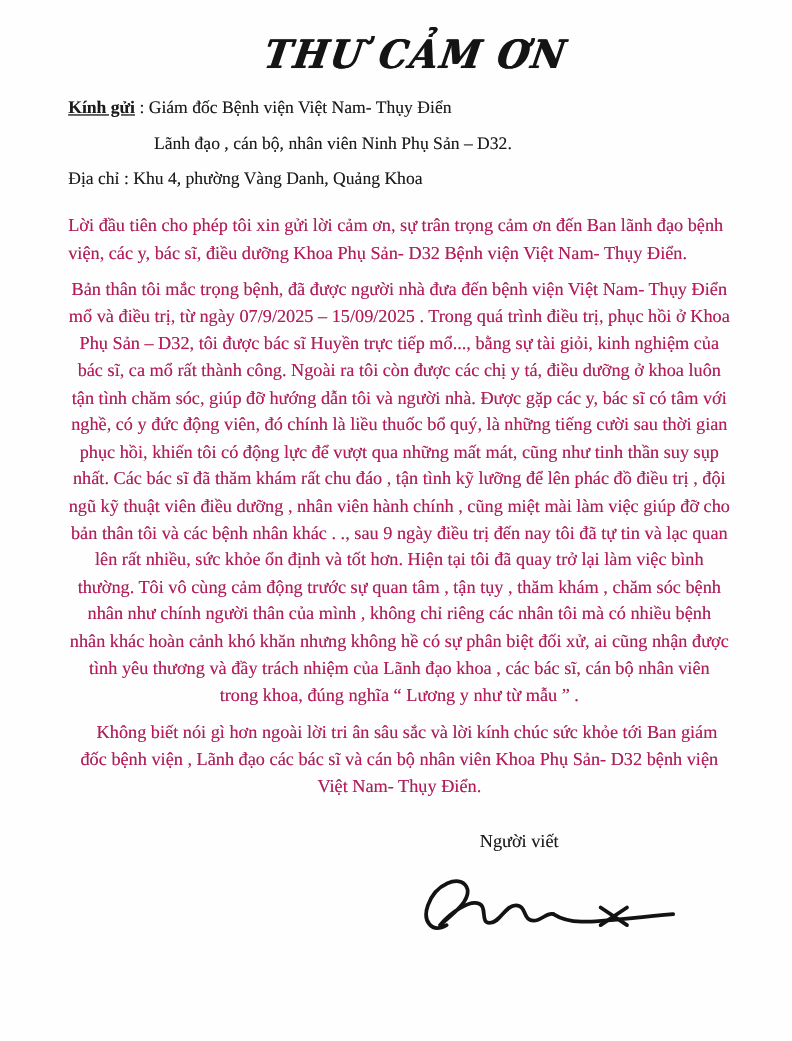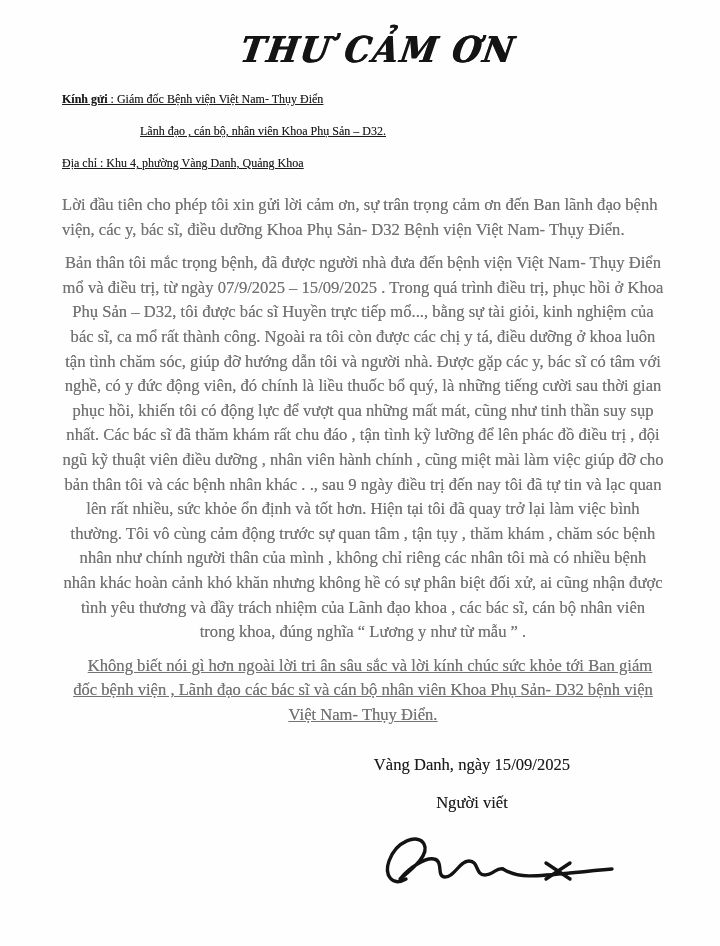--- a/index.html
+++ b/index.html
@@ -14,36 +14,36 @@
   .title{
     text-align:center;
     font-family:"DejaVu Serif",serif;
     font-style:italic;font-weight:700;
     font-size:33px;letter-spacing:2px;
     transform:skewX(-9deg) scaleY(1.08);
     margin:6px 0 2px 30px;
     color:#141414;
     text-shadow:0.8px 0 #141414, 0 0 0.6px rgba(0,0,0,0.6);
   }
-  .hdr{font-size:12px;line-height:32px;text-decoration:underline;}
+  .hdr{font-size:16px;line-height:32px;}
   .hdr .lbl{font-weight:700;text-decoration:underline;}
   .indent2{padding-left:78px;}
   .redact{
     display:inline-block;
     filter:blur(2.6px);
     color:#565b6e;
     letter-spacing:0.5px;
     transform:scaleY(0.95);
   }
   p.body{
     font-size:16.6px;line-height:24.6px;margin:0;
-    text-align:left;color:#737373;
+    text-align:left;color:#be185d;
   }
   p.body + p.body{margin-top:9px;text-align:center;}
-  p.p-indent{text-indent:14px;text-decoration:underline;}
+  p.p-indent{text-indent:14px;}
   .hdr-block{margin-top:14px;}
   .para-block{margin-top:14px;}
   .closing{
     width:280px;margin-left:270px;margin-top:26px;
     text-align:center;font-size:16.6px;line-height:24px;
   }
   .closing .date-line{margin-bottom:14px;}
   .closing .who{margin-bottom:10px;}
   .sig-wrap{width:240px;margin:16px auto 0 auto;position:relative;left:24px;}
   .sig-wrap svg{display:block;}
@@ -52,32 +52,31 @@
 <body>
 
 <div class="page">
 
   <div class="title">THƯ CẢM ƠN</div>
 
   <div class="hdr hdr-block">
     <div>
       <span class="lbl">Kính gửi</span><span> : Giám đốc Bệnh viện Việt Nam- Thụy Điển</span>
     </div>
-    <div class="indent2">Lãnh đạo , cán bộ, nhân viên Khoa Phụ Sản – D32.</div>
+    <div class="indent2">Lãnh đạo , cán bộ, nhân viên Ninh Phụ Sản – D32.</div>
     <div>Địa chỉ : Khu 4, phường Vàng Danh, Quảng Khoa</div>
   </div>
 
   <div class="para-block">
     <p class="body">Lời đầu tiên cho phép tôi xin gửi lời cảm ơn, sự trân trọng cảm ơn đến Ban lãnh đạo bệnh viện, các y, bác sĩ, điều dưỡng Khoa Phụ Sản- D32 Bệnh viện Việt Nam- Thụy Điển.</p>
     <p class="body">Bản thân tôi mắc trọng bệnh, đã được người nhà đưa đến bệnh viện Việt Nam- Thụy Điển mổ và điều trị, từ ngày 07/9/2025 – 15/09/2025 . Trong quá trình điều trị, phục hồi ở Khoa Phụ Sản – D32, tôi được bác sĩ Huyền trực tiếp mổ..., bằng sự tài giỏi, kinh nghiệm của bác sĩ, ca mổ rất thành công. Ngoài ra tôi còn được các chị y tá, điều dưỡng ở khoa luôn tận tình chăm sóc,  giúp đỡ hướng dẫn tôi và người nhà. Được gặp các y, bác sĩ có tâm với nghề, có y đức động viên, đó chính là liều thuốc bổ quý, là những tiếng cười sau thời gian phục hồi, khiến tôi có động lực để vượt qua những mất mát, cũng như tinh thần suy sụp nhất. Các bác sĩ đã thăm khám rất chu đáo , tận tình kỹ lưỡng để lên phác đồ điều trị , đội ngũ kỹ thuật viên điều dưỡng , nhân viên hành chính , cũng miệt mài làm việc giúp đỡ cho bản thân tôi và các bệnh nhân khác . ., sau 9 ngày điều trị đến nay tôi đã tự tin và lạc quan lên rất nhiều, sức khỏe ổn định và tốt hơn. Hiện tại tôi đã quay trở lại làm việc bình thường. Tôi vô cùng cảm động trước sự quan tâm , tận tụy , thăm khám , chăm sóc bệnh nhân như chính người thân của mình , không chỉ riêng các nhân tôi mà có nhiều bệnh nhân khác hoàn cảnh khó khăn nhưng không hề có sự phân biệt đối xử, ai cũng nhận được tình yêu thương và đầy trách nhiệm của Lãnh đạo khoa , các bác sĩ, cán bộ nhân viên trong khoa, đúng nghĩa “ Lương y như từ mẫu ” .</p>
     <p class="body p-indent">Không biết nói gì hơn ngoài lời tri ân sâu sắc và lời kính chúc sức khỏe tới Ban giám đốc bệnh viện , Lãnh đạo các bác sĩ và cán bộ nhân viên Khoa Phụ Sản- D32 bệnh viện Việt Nam- Thụy Điển.</p>
   </div>
 
   <div class="closing">
-    <div class="date-line">Vàng Danh, ngày 15/09/2025</div>
     <div class="who">Người viết</div>
 
     <div class="sig-wrap">
       <svg width="240" height="64" viewBox="0 0 240 64" xmlns="http://www.w3.org/2000/svg">
         <g fill="none" stroke="#131313" stroke-width="3.4" stroke-linecap="round" stroke-linejoin="round">
           <path d="M30 48 C16 56 8 44 13 30 C20 10 42 2 48 13 C54 24 36 38 24 48 C34 36 50 26 58 28 C68 30 60 46 69 46 C79 46 83 30 93 30 C103 30 99 44 109 44 C117 44 121 36 127 38"></path>
           <path d="M127 38 C146 50 166 44 236 38"></path>
           <path d="M170 32 L194 48"></path>
           <path d="M194 32 L170 48"></path>
         </g>

